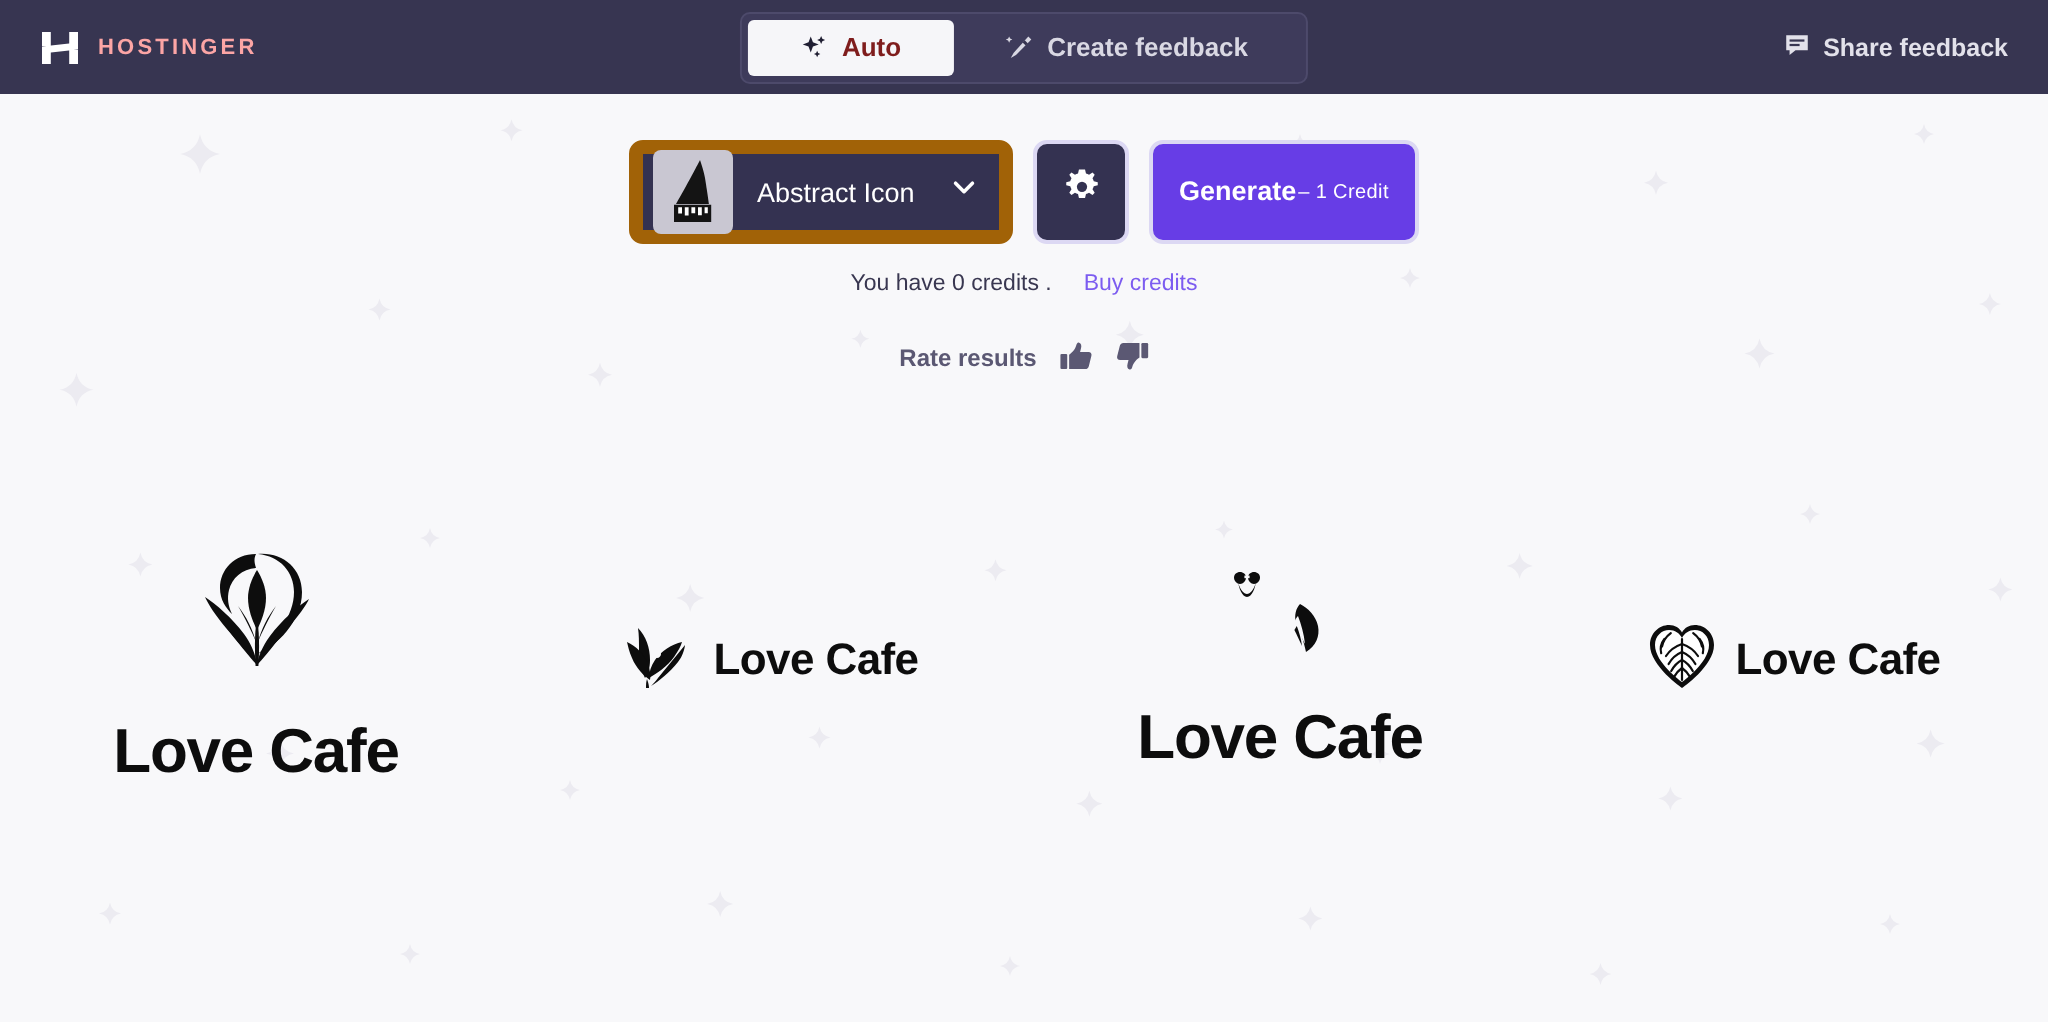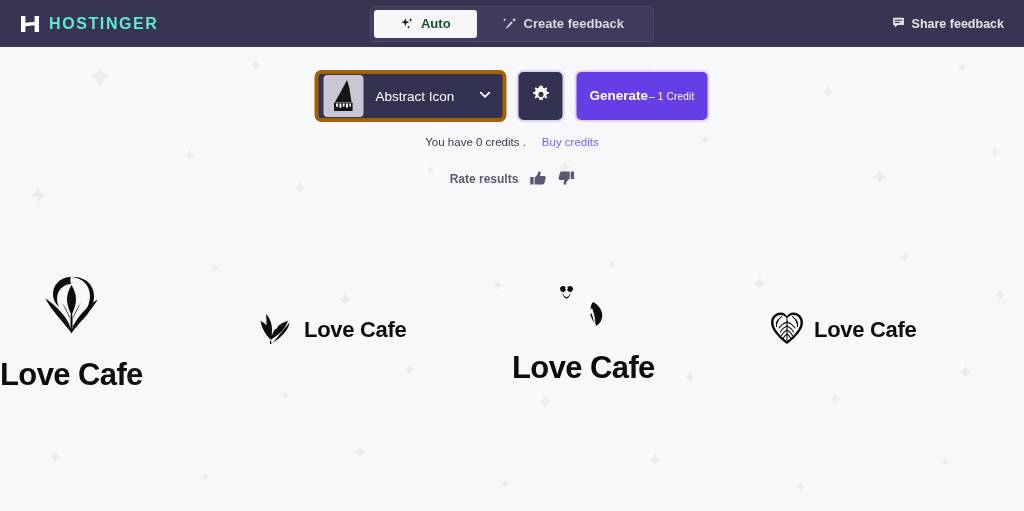--- a/index.html
+++ b/index.html
@@ -24,21 +24,21 @@
   .header {
     position: relative; z-index: 5;
     height: 47px; width: 100%;
     background: #373551;
     display: flex; align-items: center;
     padding: 0 20px;
   }
   .brand { display:flex; align-items:center; gap:9px; }
   .brand-mark { width:20px; height:20px; display:block; }
   .brand-text {
-    color:#5eead4; font-size:16px; font-weight:700;
+    color:#fca5a5; font-size:11px; font-weight:700;
     letter-spacing:1.6px;
   }
 
   .tabs {
     position:absolute; left:50%; top:50%;
     transform: translate(-50%,-50%);
     display:flex;
     background:#3e3b5b;
     border:1px solid #4d4a6b;
     border-radius:5px;
@@ -47,41 +47,41 @@
   }
   .tab {
     display:flex; align-items:center; justify-content:center; gap:7px;
     height:28px; padding:0 26px;
     font-size:13px; font-weight:700;
     color:#d9d8e3;
     border-radius:3px;
     cursor:pointer;
     white-space:nowrap;
   }
-  .tab.active { background:#f6f6f9; color:#14532d;text-align:right; }
+  .tab.active { background:#f6f6f9; color:#7f1d1d;text-align:right; }
   .tab svg { display:block; }
 
   .feedback {
     margin-left:auto;
     display:flex; align-items:center; gap:7px;
     color:#e2e1ea; font-size:12.5px; font-weight:600;
     cursor:pointer; white-space:nowrap;justify-content:center;
   }
 
   
   .controls-wrap {
     position:absolute; z-index:6;
     left:50%; top:70px; transform:translateX(-50%);
     display:flex; align-items:center; gap:10px;
   }
   .style-select {
     display:flex; align-items:center;
     height:52px; width:192px;
     background:#343251;
-    border:4px solid #a16207;
+    border:7px solid #a16207;
     border-radius:7px;
     padding:0 10px 0 5px;
     cursor:pointer;
   }
   .style-thumb {
     width:40px; height:42px;
     background:#c9c7d2;
     border-radius:4px;
     display:flex; align-items:center; justify-content:center;
     flex:0 0 auto;
@@ -137,21 +137,21 @@
   .rate-btn { cursor:pointer; display:flex; align-items:center; }
 
   
   .results {
     position:absolute; z-index:4;
     left:0; top:215px; width:1024px; height:230px;
     display:grid;
     grid-template-columns: repeat(4, 1fr);
   }
   .result-card {
-    display:flex; align-items:center; justify-content:flex-start;
+    display:flex; align-items:center; justify-content:center;
     cursor:pointer;
   }
   .logo-v { display:flex; flex-direction:column; align-items:center; gap:4px; }
   .logo-h { display:flex; flex-direction:row; align-items:center; gap:8px; }
   .logo-name {
     font-size:31px; font-weight:700; color:#0d0d0d;
     letter-spacing:-0.6px; white-space:nowrap;
   }
   .logo-name.small { font-size:22px; letter-spacing:-0.3px; }
 </style>

